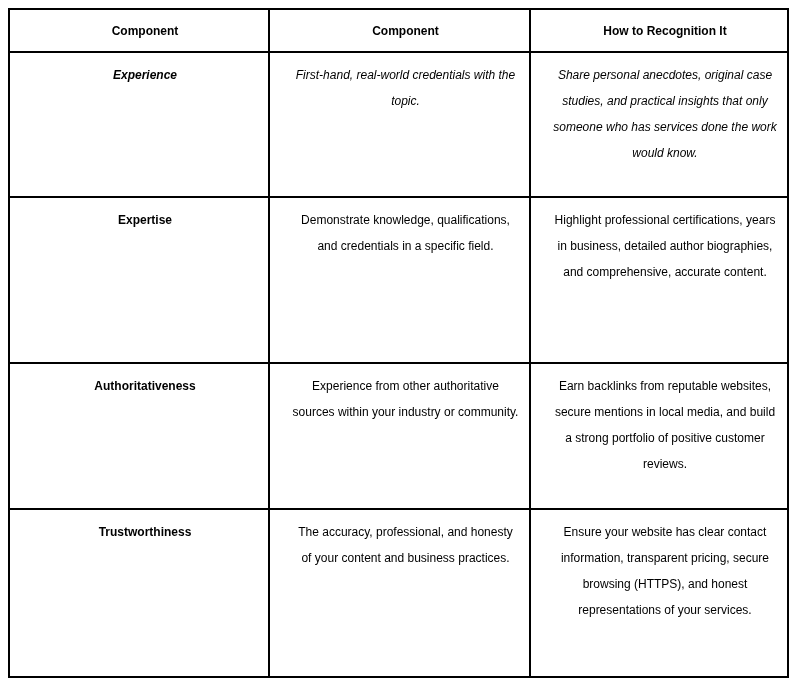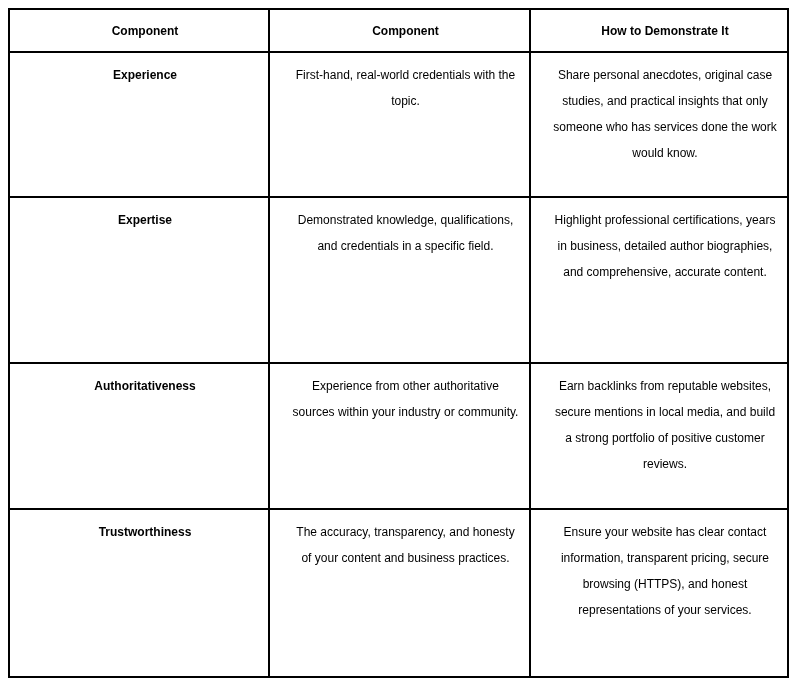--- a/index.html
+++ b/index.html
@@ -55,21 +55,21 @@
     padding-top: 9px;
     padding-bottom: 8px;
     line-height: 24px;
   }
 
   table.eeat tbody td.component-cell {
     font-weight: bold;
   }
 
   
-  tr.row-experience td        { height: 145px; box-sizing: border-box; }
+  tr.row-experience td        { height: 145px; box-sizing: border-box; font-style: italic; }
   tr.row-expertise td         { height: 166px; box-sizing: border-box; }
   tr.row-authoritativeness td { height: 146px; box-sizing: border-box; }
   tr.row-trustworthiness td   { height: 168px; box-sizing: border-box; }
 
   .cell-text {
     display: block;
   }
 </style>
 </head>
 <body>
@@ -83,21 +83,21 @@
     </colgroup>
     <thead>
       <tr>
         <th>
           <span class="cell-text">Component</span>
         </th>
         <th>
           <span class="cell-text">Component</span>
         </th>
         <th>
-          <span class="cell-text">How to Demonstrate It</span>
+          <span class="cell-text">How to Recognition It</span>
         </th>
       </tr>
     </thead>
     <tbody>
 
       <tr class="row-experience">
         <td class="component-cell">
           <span class="cell-text">Experience</span>
         </td>
         <td>
@@ -106,21 +106,21 @@
         <td>
           <span class="cell-text">Share personal anecdotes, original case studies, and practical insights that only someone who has services done the work would know.</span>
         </td>
       </tr>
 
       <tr class="row-expertise">
         <td class="component-cell">
           <span class="cell-text">Expertise</span>
         </td>
         <td>
-          <span class="cell-text">Demonstrated knowledge, qualifications, and credentials in a specific field.</span>
+          <span class="cell-text">Demonstrate knowledge, qualifications, and credentials in a specific field.</span>
         </td>
         <td>
           <span class="cell-text">Highlight professional certifications, years in business, detailed author biographies, and comprehensive, accurate content.</span>
         </td>
       </tr>
 
       <tr class="row-authoritativeness">
         <td class="component-cell">
           <span class="cell-text">Authoritativeness</span>
         </td>
@@ -130,21 +130,21 @@
         <td>
           <span class="cell-text">Earn backlinks from reputable websites, secure mentions in local media, and build a strong portfolio of positive customer reviews.</span>
         </td>
       </tr>
 
       <tr class="row-trustworthiness">
         <td class="component-cell">
           <span class="cell-text">Trustworthiness</span>
         </td>
         <td>
-          <span class="cell-text">The accuracy, transparency, and honesty of your content and business practices.</span>
+          <span class="cell-text">The accuracy, professional, and honesty of your content and business practices.</span>
         </td>
         <td>
           <span class="cell-text">Ensure your website has clear contact information, transparent pricing, secure browsing (HTTPS), and honest representations of your services.</span>
         </td>
       </tr>
 
     </tbody>
   </table>
 </div>
 

